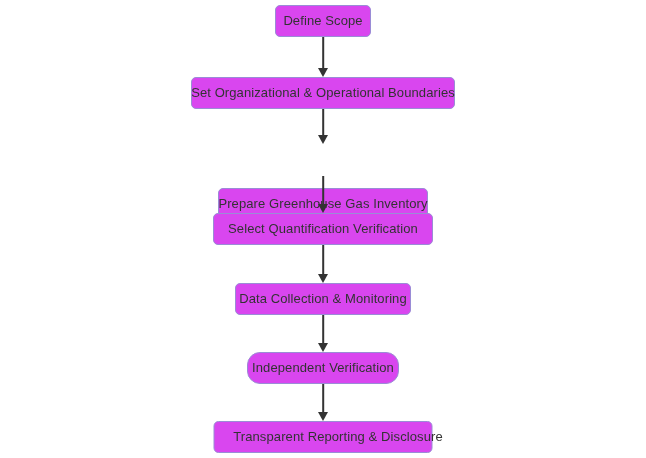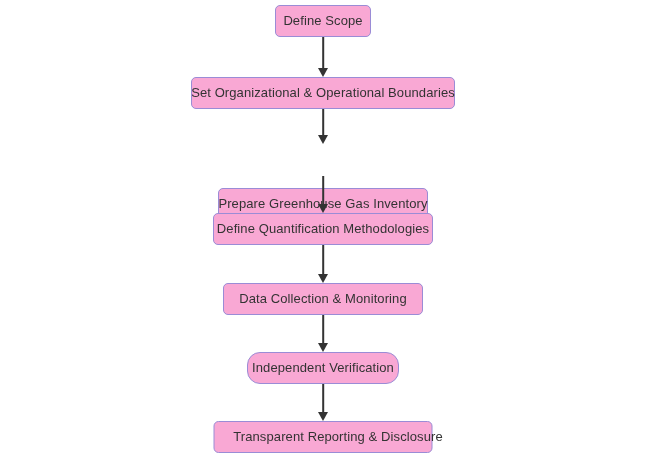--- a/index.html
+++ b/index.html
@@ -22,21 +22,21 @@
   .node {
     position: absolute;
     left: 50%;
     transform: translateX(-50%);
     box-sizing: border-box;
     height: 32px;
     display: flex;
     align-items: center;
     justify-content: center;
     padding: 0 14px;
-    background: #f9a8d4;
+    background: #d946ef;
     border: 1px solid #9a8cd6;
     border-radius: 5px;
     white-space: nowrap;
   }
   .node-label {
     font-family: "Liberation Sans", sans-serif;
     font-size: 13px;
     line-height: 14px;
     color: #333333;
     letter-spacing: 0.1px;
@@ -93,29 +93,29 @@
   <div class="node" style="top:144px; width:210px;margin-top:44px;">
     <span class="node-label">Prepare Greenhouse Gas Inventory</span>
   </div>
 
   <div class="edge" style="top:176px; height:37px;">
     <div class="edge-line" style="height:28px;"></div>
     <div class="edge-head"></div>
   </div>
 
   <div class="node" style="top:213px; width:220px;">
-    <span class="node-label">Define Quantification Methodologies</span>
+    <span class="node-label">Select Quantification Verification</span>
   </div>
 
   <div class="edge" style="top:245px; height:38px;">
     <div class="edge-line" style="height:29px;"></div>
     <div class="edge-head"></div>
   </div>
 
-  <div class="node" style="top:283px; width:200px;">
+  <div class="node" style="top:283px; width:176px;">
     <span class="node-label">Data Collection &amp; Monitoring</span>
   </div>
 
   <div class="edge" style="top:315px; height:37px;">
     <div class="edge-line" style="height:28px;"></div>
     <div class="edge-head"></div>
   </div>
 
   <div class="node" style="top:352px; width:152px;border-radius:13px;">
     <span class="node-label">Independent Verification</span>

